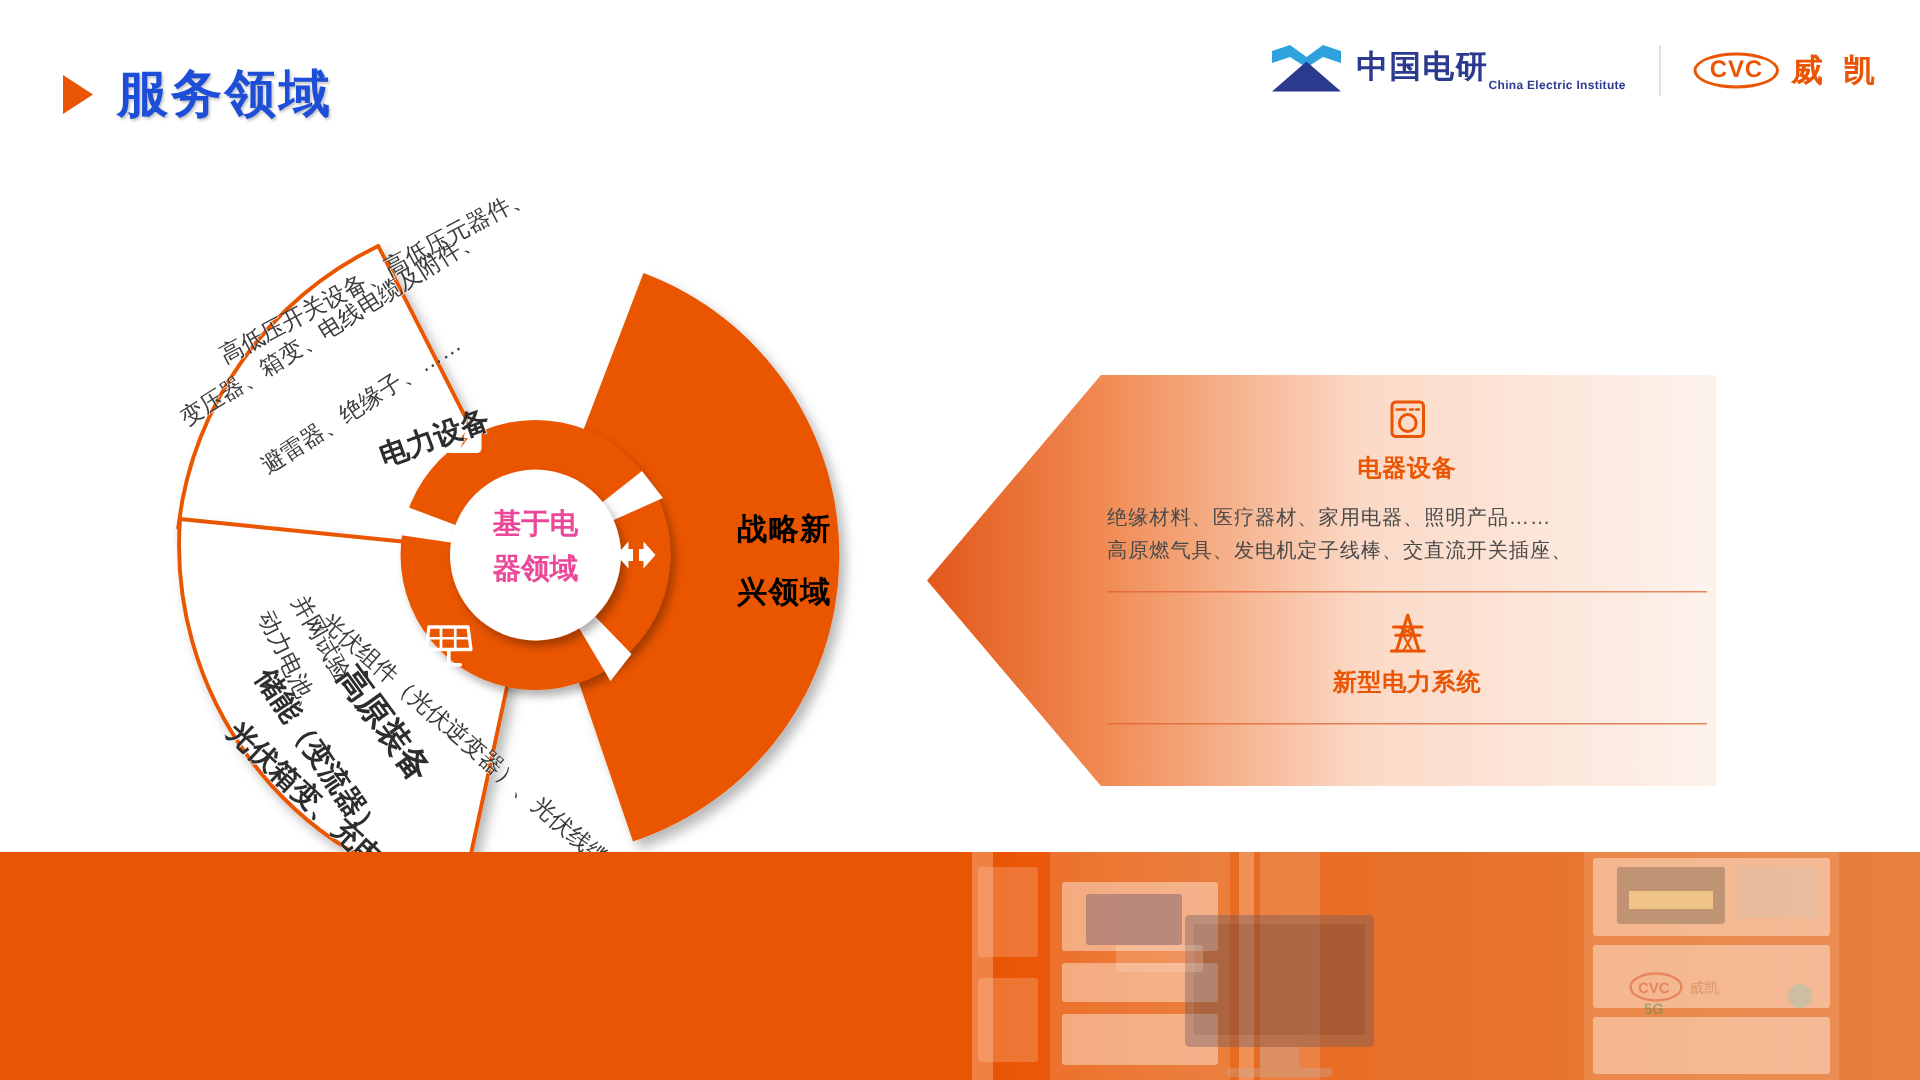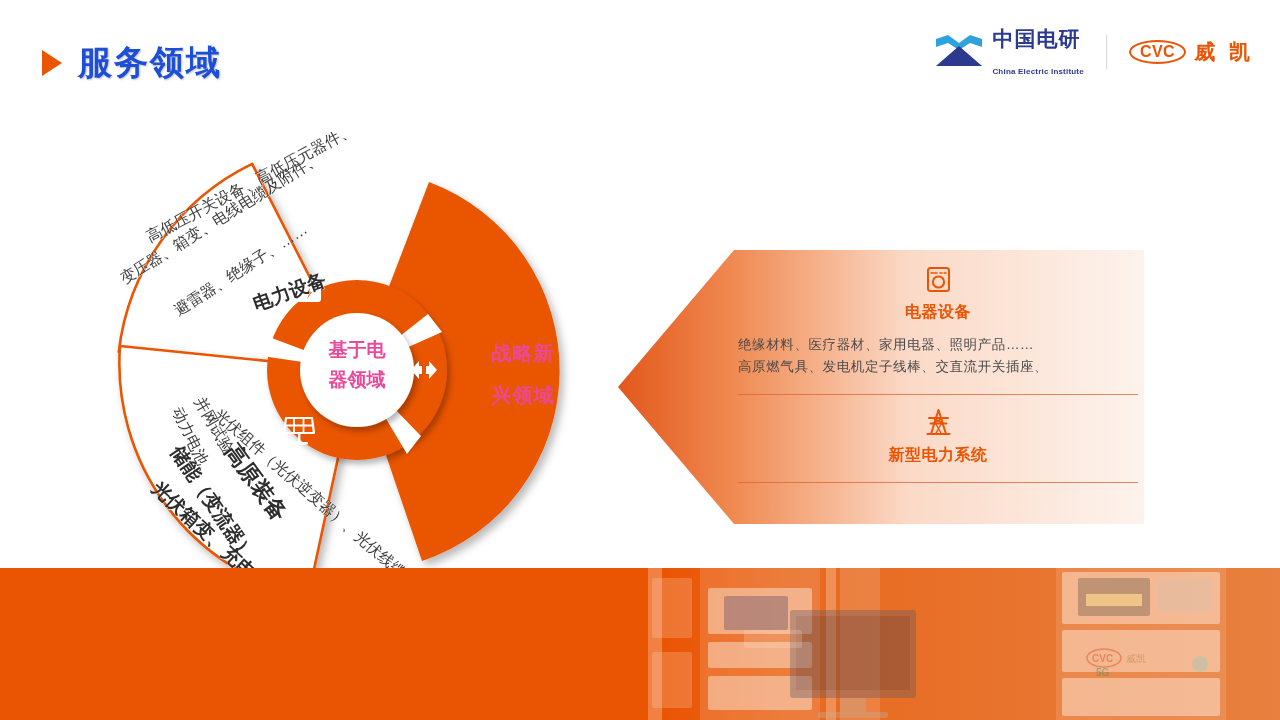--- a/index.html
+++ b/index.html
@@ -21,21 +21,21 @@
     border-top:13px solid transparent;
     border-bottom:13px solid transparent;
   }
   #page-title {
     font-size:34px; font-weight:bold; color:#1d4ed8; letter-spacing:2px;
     text-shadow:1px 1px 2px rgba(0,0,0,0.25);
   }
 
   #logos { position:absolute; right:26px; top:28px; display:flex; align-items:center; gap:22px; }
   .logo { display:flex; align-items:center; gap:8px; }
-  #logo-cei-text { display:flex; flex-direction:column; line-height:1; }
+  #logo-cei-text { display:flex; flex-direction:row; line-height:1; }
   #logo-cei-cn { font-size:21px; font-weight:bold; color:#2b3a8f; letter-spacing:1px; }
   #logo-cei-en { font-size:8px; font-weight:bold; color:#2b3a8f; letter-spacing:0.2px; margin-top:19px; }
   #logo-divider { width:1px; height:34px; background:#d8d8d8; }
   #logo-cvc-badge {
     border:2px solid #EA5504; border-radius:50%;
     padding:1px 9px; font-size:16px; font-weight:bold; color:#EA5504;
     letter-spacing:0.5px;
   }
   #logo-cvc-cn { font-size:21px; font-weight:bold; color:#EA5504; letter-spacing:4px; }
 
@@ -50,21 +50,21 @@
     position:absolute;
     color:#3b3b3b;
     white-space:nowrap;
     text-shadow:0.5px 0.5px 0 rgba(255,255,255,0.9);
   }
   .arc-text.small { font-size:15.5px; }
   .arc-text.bold  { font-size:19px; font-weight:bold; color:#2d2d2d; }
 
   #sector-label-right {
     position:absolute; left:378px; top:212px; width:130px;
-    text-align:center; color:#ec4899; font-size:20px; font-weight:bold;
+    text-align:center; color:#000000; font-size:20px; font-weight:bold;
     line-height:42px; letter-spacing:1px;
   }
   #center-label {
     position:absolute; left:220px; top:215px; width:114px;
     text-align:center; color:#ec4899; font-size:19px; font-weight:bold;
     line-height:30px;
   }
 
   
   #panel { position:absolute; left:616px; top:248px; width:530px; height:278px; }

